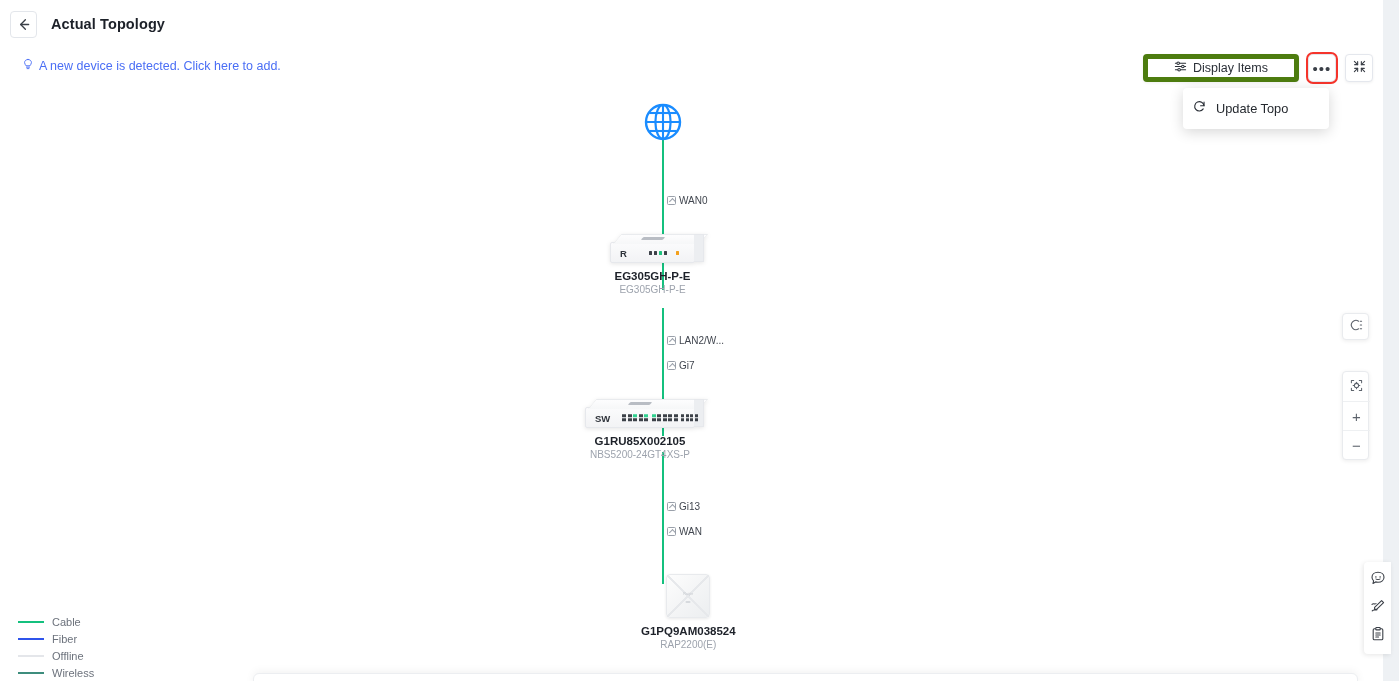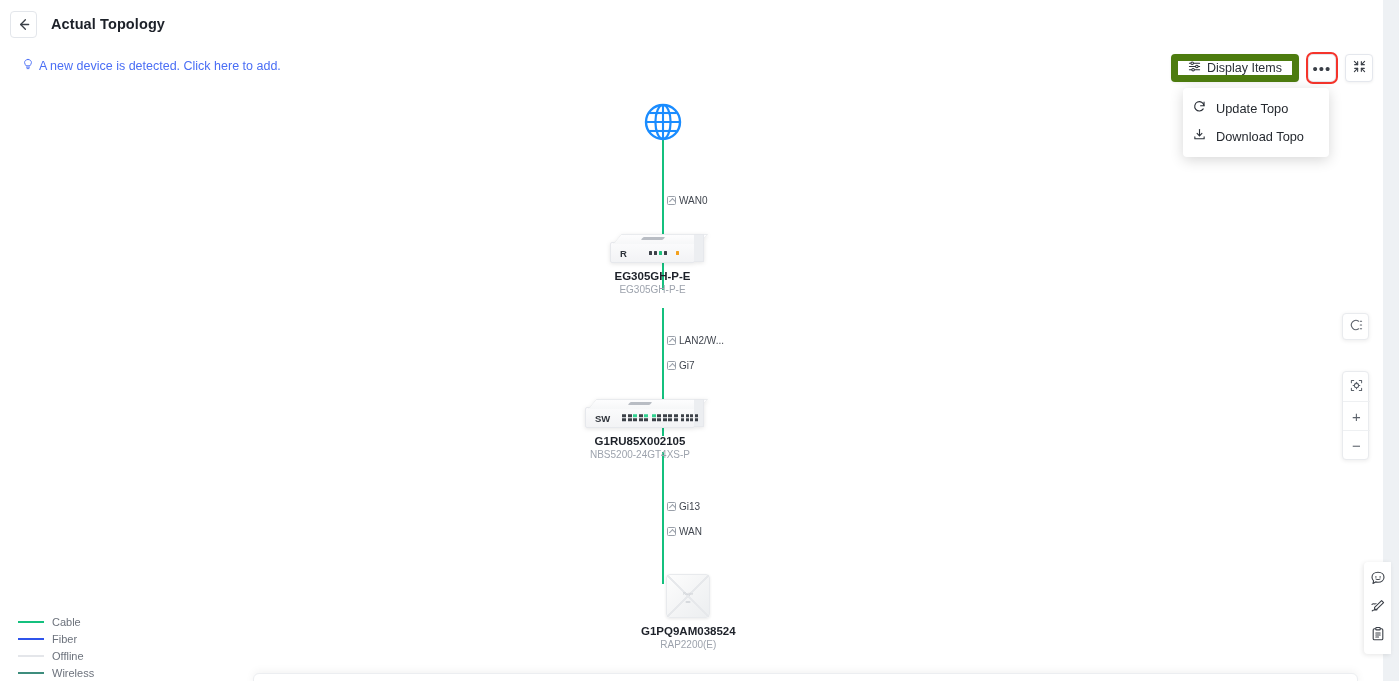--- a/index.html
+++ b/index.html
@@ -68,23 +68,23 @@
     cursor: pointer; white-space: nowrap;
   }
 
   
   .tr-buttons {
     position: absolute; top: 54px; right: 26px;
     display: flex; align-items: center; gap: 9px;
   }
   .btn-display {
     height: 28px;
-    background: #fff; border: 7px solid #4d7c0f; border-radius: 4px;
+    background: #fff; border: 5px solid #4d7c0f; border-radius: 4px;
     display: flex; align-items: center; gap: 6px;
-    padding: 0 10px;
+    padding: 0 26px;
     font-size: 12.5px; color: #2b3038;
     cursor: pointer;
     box-shadow: 0 1px 3px rgba(0,0,0,.06);
   }
   .btn-square {
     width: 28px; height: 28px;
     background: #fff; border: 1px solid #e4e7ed; border-radius: 4px;
     display: flex; align-items: center; justify-content: center;
     cursor: pointer;
     box-shadow: 0 1px 3px rgba(0,0,0,.06);
@@ -382,30 +382,20 @@
   <div class="menu-item">
     <span>
       <svg width="13" height="13" viewBox="0 0 14 14" fill="none" stroke="#2b3038" stroke-width="1.2" stroke-linecap="round" stroke-linejoin="round">
         <path d="M11.8 6.2 A5 5 0 1 0 11 9.6"></path>
         <path d="M11.9 2.3 V6.2 H8.2"></path>
       </svg>
     </span>
     <span>Update Topo</span>
   </div>
 
-  <div class="menu-item">
-    <span>
-      <svg width="13" height="13" viewBox="0 0 14 14" fill="none" stroke="#2b3038" stroke-width="1.2" stroke-linecap="round" stroke-linejoin="round">
-        <path d="M7 1.6 V8.2"></path>
-          <path d="M4.4 5.8 L7 8.4 L9.6 5.8"></path>
-        <path d="M2 9.6 V11.6 H12 V9.6"></path>
-      </svg>
-    </span>
-    <span>Download Topo</span>
-  </div>
 
 
 </div>
 
 <div class="canvas">
 
   <div class="link l1"></div>
   <div class="link l2"></div>
   <div class="link l3"></div>
 

